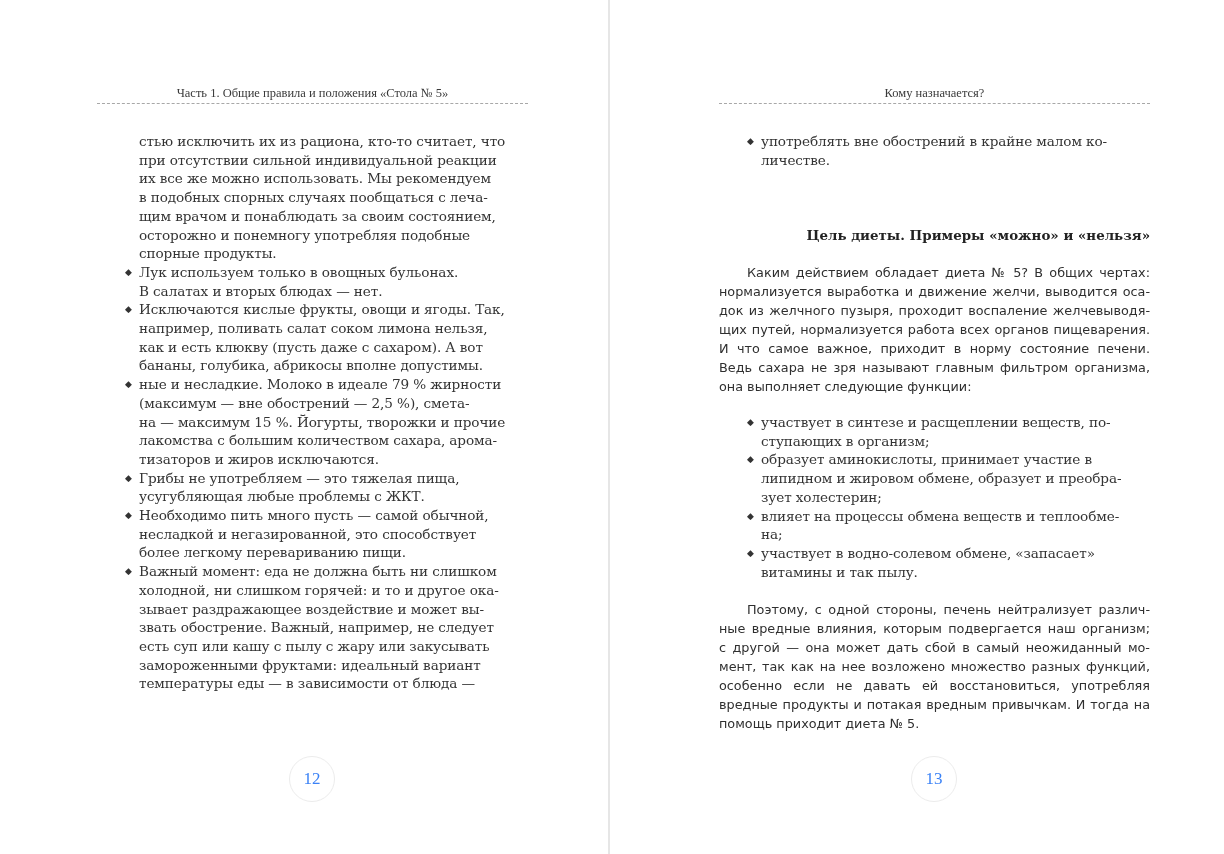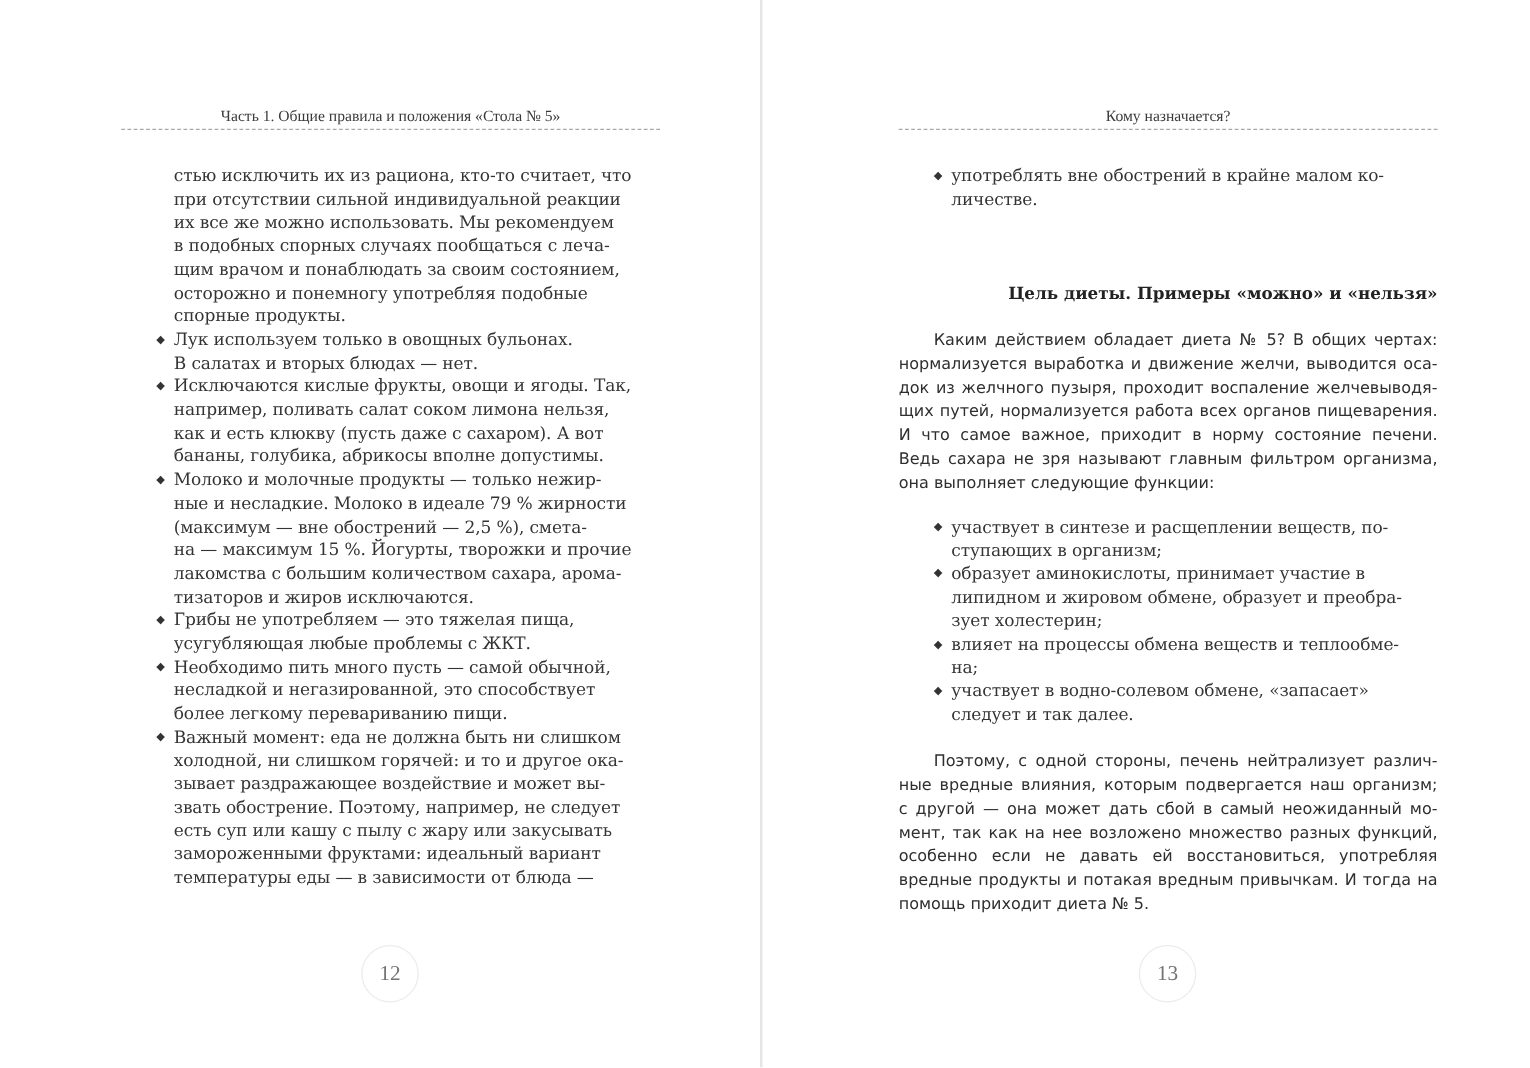--- a/index.html
+++ b/index.html
@@ -12,21 +12,21 @@
   .rule { position:absolute; top:103px; height:0; border-top:1px dashed #a8a8a8; }
   .serif-block { position:absolute; font-family:"DejaVu Serif", serif; font-size:13.6px; line-height:18.7px; color:#333; letter-spacing:-0.1px; }
   .serif-block .ln { display:block; white-space:nowrap; }
   .bullet-item { position:relative; }
   .bullet { position:absolute; left:-14px; top:0; font-size:9px; line-height:18.7px; color:#333; }
   .heading { position:absolute; font-family:"DejaVu Serif", serif; font-weight:bold; font-size:13.4px; color:#222; text-align:right; white-space:nowrap; }
   .sans-block { position:absolute; font-family:"DejaVu Sans", sans-serif; font-size:12.8px; line-height:19px; color:#2f2f2f; }
   .sans-block .ln { display:block; white-space:nowrap; }
   .sans-block .ln.j { text-align:justify; text-align-last:justify; }
   .indent { padding-left:28px; }
-  .pagenum { position:absolute; width:46px; height:46px; border:1.5px solid #ececec; border-radius:50%; font-family:"Liberation Serif", serif; font-size:17px; color:#737373; display:flex; align-items:center; justify-content:center; box-sizing:border-box; }
+  .pagenum { position:absolute; width:46px; height:46px; border:1.5px solid #ececec; border-radius:50%; font-family:"Liberation Serif", serif; font-size:17px; color:#3b82f6; display:flex; align-items:center; justify-content:center; box-sizing:border-box; }
 </style>
 </head>
 <body>
 
 <div class="gutter"></div>
 
 <div class="page page-left">
   <div class="running-head" style="left:97px;width:431px;">Часть 1. Общие правила и положения «Стола № 5»</div>
   <div class="rule" style="left:97px;width:431px;"></div>
 
@@ -50,21 +50,20 @@
     <div class="bullet-item">
       <span class="bullet">◆</span>
       <span class="ln">Исключаются кислые фрукты, овощи и ягоды. Так,</span>
       <span class="ln">например, поливать салат соком лимона нельзя,</span>
       <span class="ln">как и есть клюкву (пусть даже с сахаром). А вот</span>
       <span class="ln">бананы, голубика, абрикосы вполне допустимы.</span>
     </div>
 
     <div class="bullet-item">
       <span class="bullet">◆</span>
-      <span class="ln">Молоко и молочные продукты — только нежир-</span>
       <span class="ln">ные и несладкие. Молоко в идеале 79 % жирности</span>
       <span class="ln">(максимум — вне обострений — 2,5 %), смета-</span>
       <span class="ln">на — максимум 15 %. Йогурты, творожки и прочие</span>
       <span class="ln">лакомства с большим количеством сахара, арома-</span>
       <span class="ln">тизаторов и жиров исключаются.</span>
     </div>
 
     <div class="bullet-item">
       <span class="bullet">◆</span>
       <span class="ln">Грибы не употребляем — это тяжелая пища,</span>
@@ -76,21 +75,21 @@
       <span class="ln">Необходимо пить много пусть — самой обычной,</span>
       <span class="ln">несладкой и негазированной, это способствует</span>
       <span class="ln">более легкому перевариванию пищи.</span>
     </div>
 
     <div class="bullet-item">
       <span class="bullet">◆</span>
       <span class="ln">Важный момент: еда не должна быть ни слишком</span>
       <span class="ln">холодной, ни слишком горячей: и то и другое ока-</span>
       <span class="ln">зывает раздражающее воздействие и может вы-</span>
-      <span class="ln">звать обострение. Поэтому, например, не следует</span>
+      <span class="ln">звать обострение. Важный, например, не следует</span>
       <span class="ln">есть суп или кашу с пылу с жару или закусывать</span>
       <span class="ln">замороженными фруктами: идеальный вариант</span>
       <span class="ln">температуры еды — в зависимости от блюда —</span>
     </div>
   </div>
 
   <div class="pagenum" style="left:289px;top:756px;">12</div>
 </div>
 
 <div class="page page-right" style="left:0;width:1224px;">
@@ -130,21 +129,21 @@
       <span class="ln">зует холестерин;</span>
     </div>
     <div class="bullet-item">
       <span class="bullet">◆</span>
       <span class="ln">влияет на процессы обмена веществ и теплообме-</span>
       <span class="ln">на;</span>
     </div>
     <div class="bullet-item">
       <span class="bullet">◆</span>
       <span class="ln">участвует в водно-солевом обмене, «запасает»</span>
-      <span class="ln">следует и так далее.</span>
+      <span class="ln">витамины и так пылу.</span>
     </div>
   </div>
 
   <div class="sans-block" style="left:691px;top:600px;width:431px;">
     <span class="ln j indent">Поэтому, с одной стороны, печень нейтрализует различ-</span>
     <span class="ln j">ные вредные влияния, которым подвергается наш организм;</span>
     <span class="ln j">с другой — она может дать сбой в самый неожиданный мо-</span>
     <span class="ln j">мент, так как на нее возложено множество разных функций,</span>
     <span class="ln j">особенно если не давать ей восстановиться, употребляя</span>
     <span class="ln j">вредные продукты и потакая вредным привычкам. И тогда на</span>

